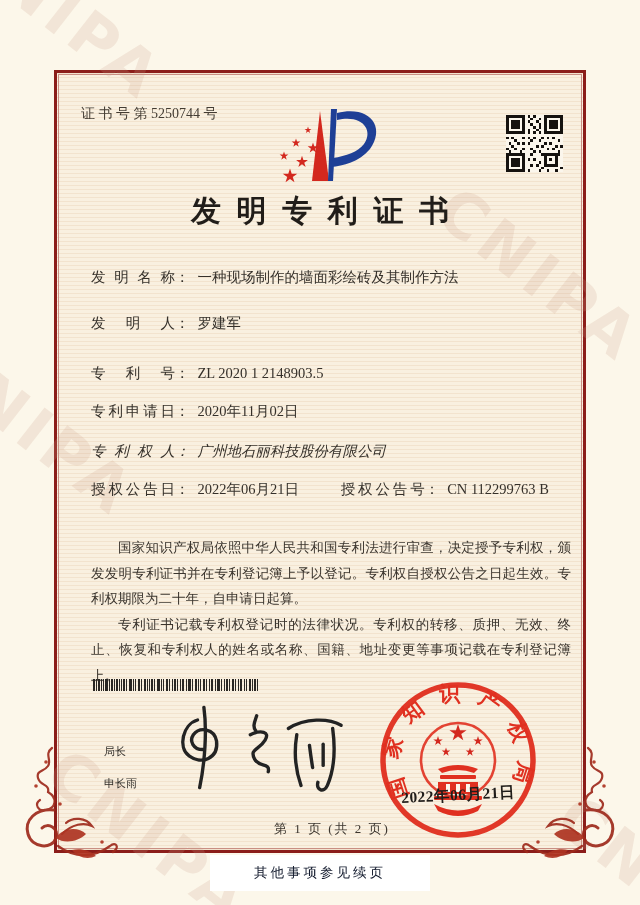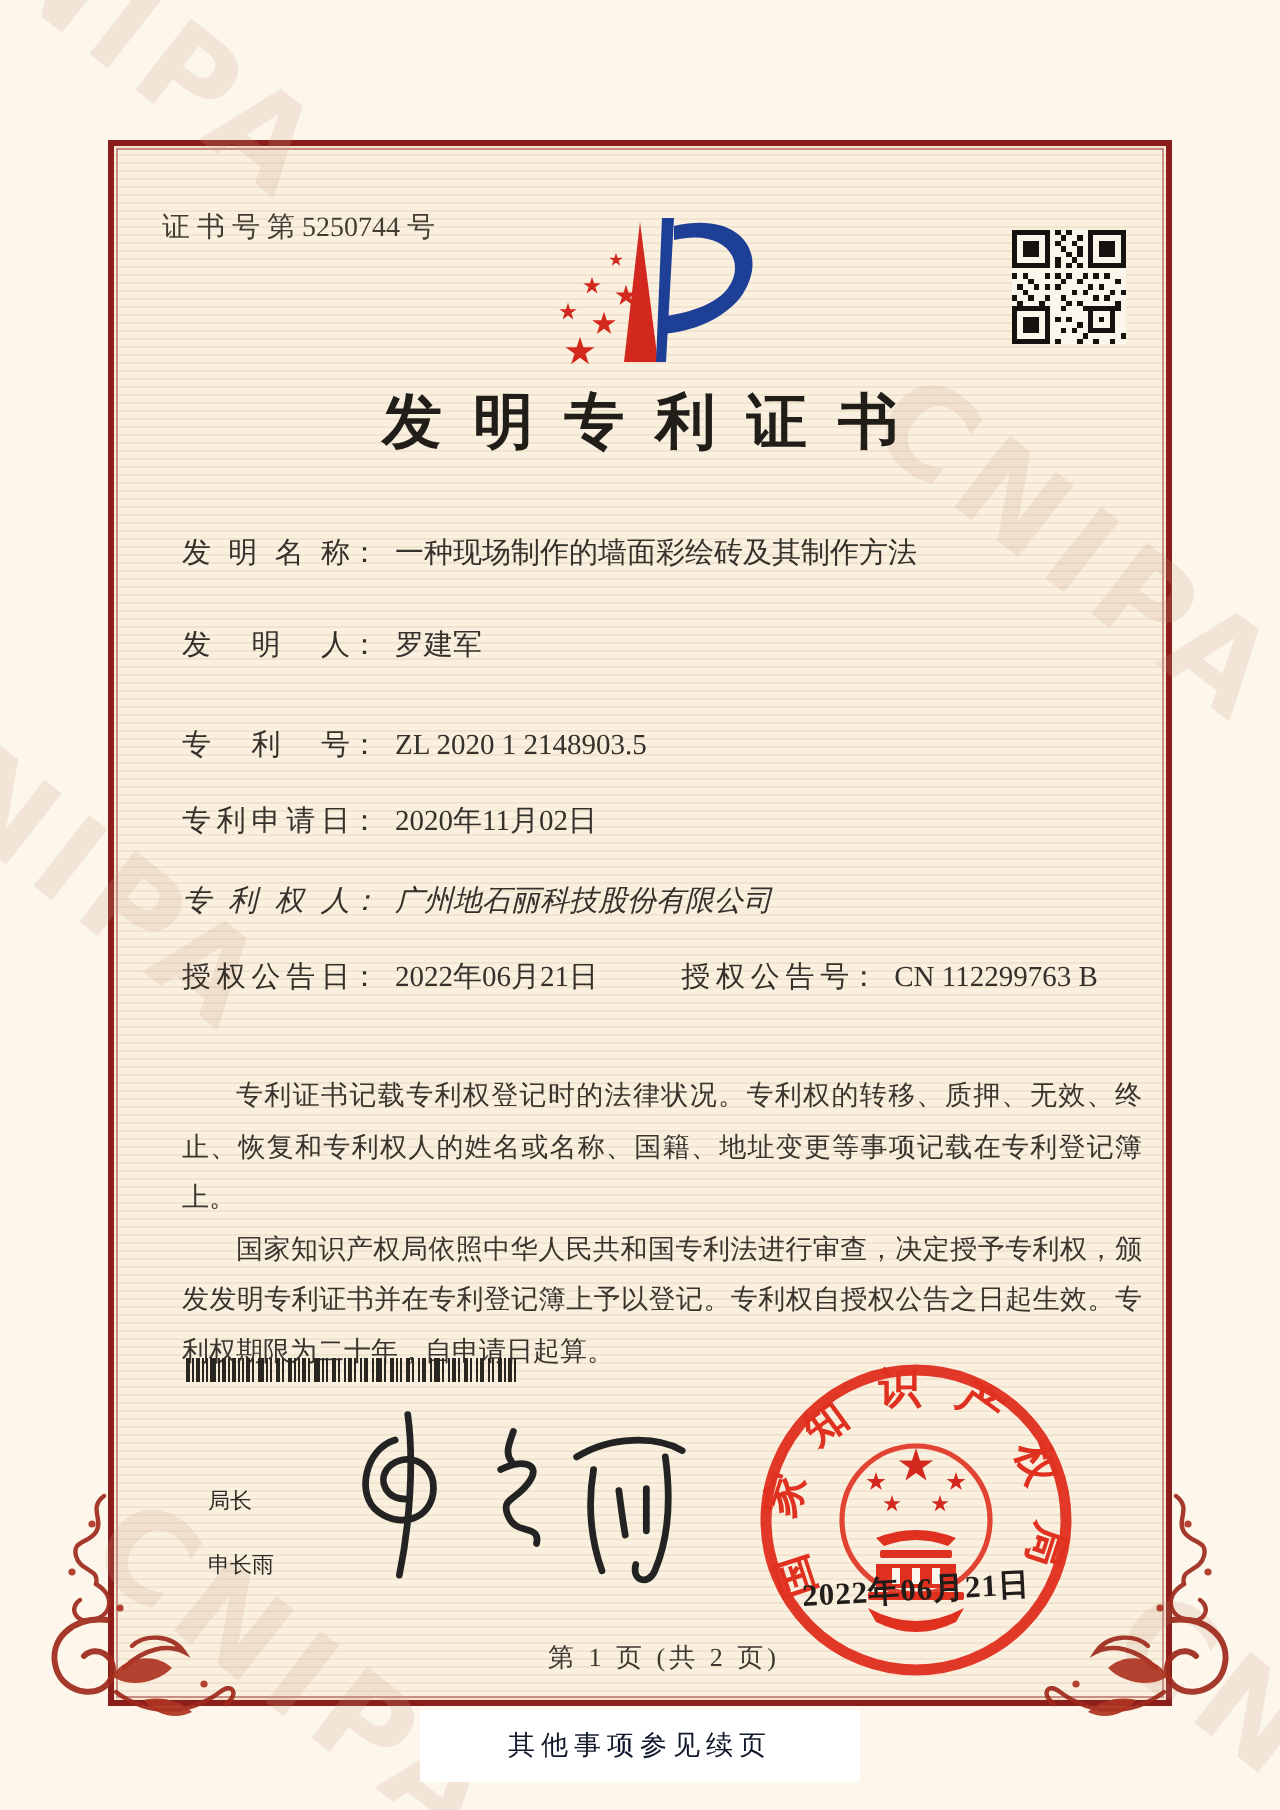--- a/index.html
+++ b/index.html
@@ -162,22 +162,22 @@
       <div class="frow r5">
         <span class="flabel">专利权人</span><span class="fcolon">：</span><span class="fvalue">广州地石丽科技股份有限公司</span>
       </div>
       <div class="frow">
         <span><span class="flabel">授权公告日</span><span class="fcolon">：</span><span class="fvalue">2022年06月21日</span></span>
         <span class="pair2"><span class="flabel">授权公告号</span><span class="fcolon">：</span><span class="fvalue">CN 112299763 B</span></span>
       </div>
     </div>
 
     <div class="paras">
+      <p>国家知识产权局依照中华人民共和国专利法进行审查，决定授予专利权，颁发发明专利证书并在专利登记簿上予以登记。专利权自授权公告之日起生效。专利权期限为二十年，自申请日起算。</p>
       <p>专利证书记载专利权登记时的法律状况。专利权的转移、质押、无效、终止、恢复和专利权人的姓名或名称、国籍、地址变更等事项记载在专利登记簿上。</p>
-      <p>国家知识产权局依照中华人民共和国专利法进行审查，决定授予专利权，颁发发明专利证书并在专利登记簿上予以登记。专利权自授权公告之日起生效。专利权期限为二十年，自申请日起算。</p>
     </div>
 
     <svg class="barcode" width="165" height="12" viewBox="0 0 165 12">
       <path fill="#2a2723" d="M0 0h2v12h-2z M3 0h1v12h-1z M5 0h2v12h-2z M8 0h1v12h-1z M10 0h1v12h-1z M12 0h3v12h-3z M16 0h1v12h-1z M18 0h2v12h-2z M21 0h1v12h-1z M23 0h2v12h-2z M26 0h1v12h-1z M28 0h1v12h-1z M30 0h2v12h-2z M33 0h1v12h-1z M36 0h3v12h-3z M40 0h1v12h-1z M42 0h1v12h-1z M45 0h2v12h-2z M48 0h1v12h-1z M51 0h2v12h-2z M54 0h1v12h-1z M56 0h1v12h-1z M58 0h2v12h-2z M61 0h1v12h-1z M64 0h3v12h-3z M68 0h1v12h-1z M70 0h1v12h-1z M73 0h2v12h-2z M76 0h1v12h-1z M79 0h1v12h-1z M81 0h2v12h-2z M84 0h1v12h-1z M87 0h1v12h-1z M89 0h2v12h-2z M93 0h1v12h-1z M95 0h3v12h-3z M99 0h1v12h-1z M102 0h2v12h-2z M105 0h1v12h-1z M107 0h1v12h-1z M110 0h2v12h-2z M113 0h1v12h-1z M116 0h1v12h-1z M118 0h2v12h-2z M122 0h1v12h-1z M124 0h3v12h-3z M128 0h1v12h-1z M131 0h1v12h-1z M133 0h2v12h-2z M136 0h1v12h-1z M139 0h2v12h-2z M142 0h1v12h-1z M145 0h1v12h-1z M147 0h2v12h-2z M151 0h1v12h-1z M153 0h1v12h-1z M156 0h2v12h-2z M159 0h1v12h-1z M161 0h2v12h-2z M164 0h1v12h-1z"></path>
     </svg>
 
     <div class="signer">
       <div>局长</div>
       <div>申长雨</div>
     </div>

